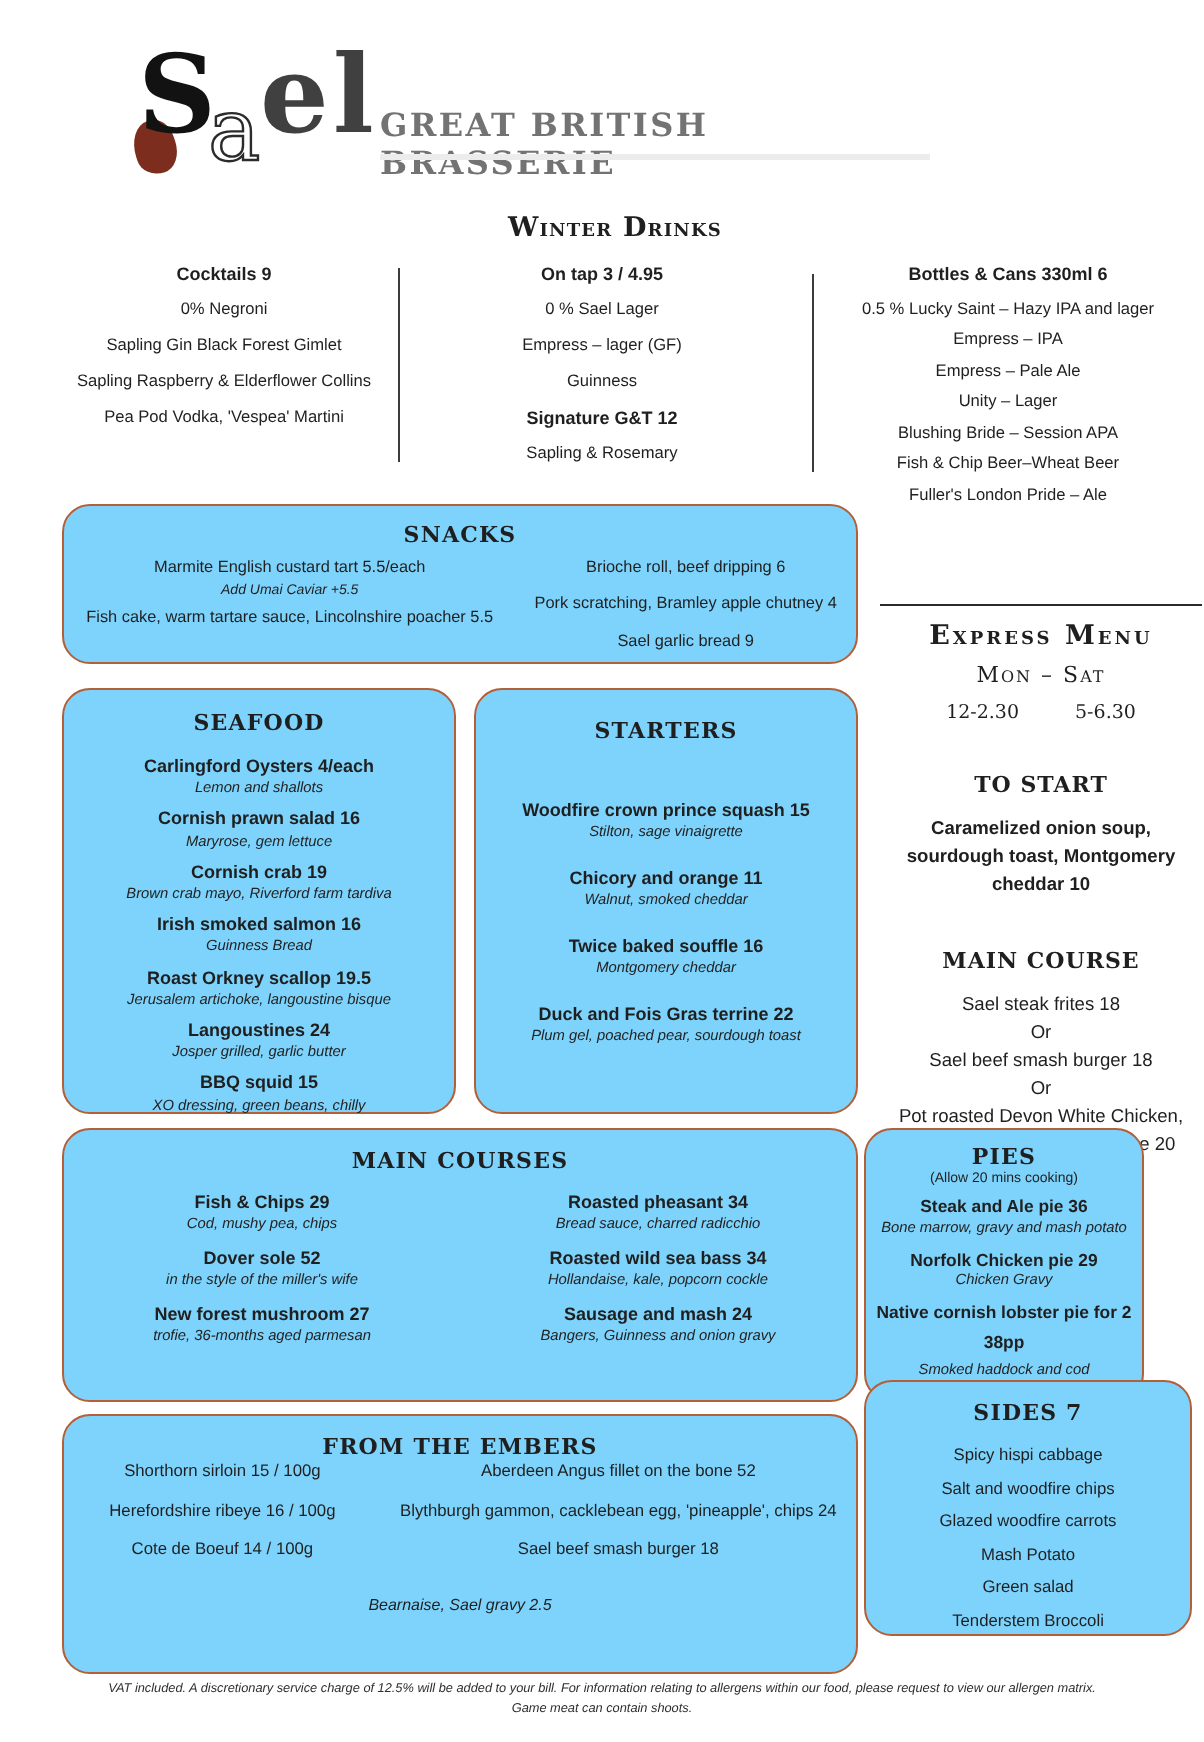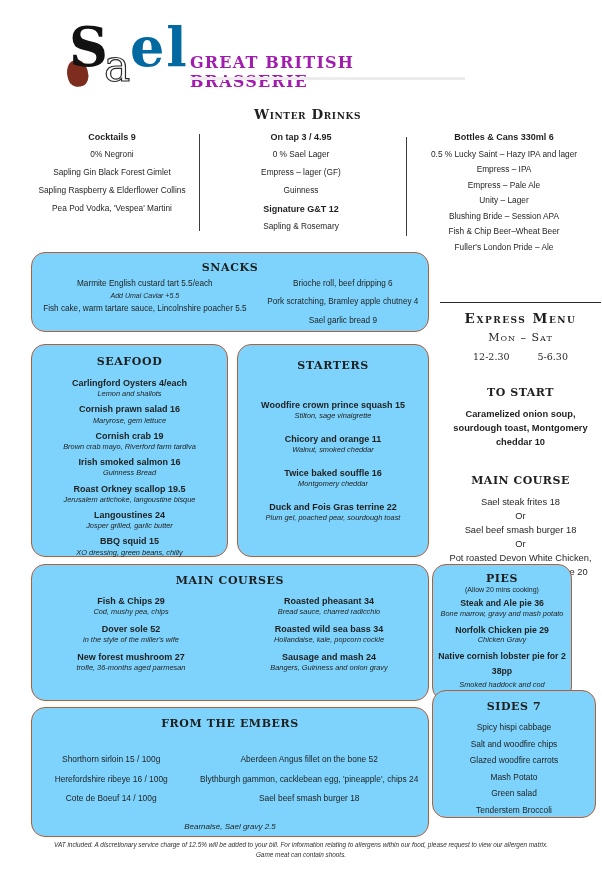--- a/index.html
+++ b/index.html
@@ -8,25 +8,25 @@
           font-family:"Liberation Sans", sans-serif; color:#1f1f1f; overflow:hidden; }
   .nowrap { white-space:nowrap; }
 
   
   .logo { position:absolute; left:66px; top:20px; width:130px; height:78px; font-family:"DejaVu Serif", serif; }
   .logo-drop { position:absolute; left:1px; top:40px; width:21px; height:27px; background:#7c2d1e;
                border-radius:55% 45% 50% 58% / 62% 48% 52% 38%; transform:rotate(-18deg); }
   .logo-s  { position:absolute; left:3px;  top:0; font-size:54px; font-weight:bold; line-height:1; color:#121212; }
   .logo-a  { position:absolute; left:38px; top:24px; font-size:44px; line-height:1; color:#fff;
              -webkit-text-stroke:1.2px #2b2b2b; }
-  .logo-el { position:absolute; left:64px; top:0; font-size:54px; font-weight:bold; line-height:1; color:#0369a1; letter-spacing:2px; }
+  .logo-el { position:absolute; left:64px; top:0; font-size:54px; font-weight:bold; line-height:1; color:#404040; letter-spacing:2px; }
 
   .page-title { position:absolute; left:190px; top:53px; width:285px;
                 font-family:"DejaVu Serif", serif; font-weight:bold; font-size:16px;
-                letter-spacing:1.2px; color:#a21caf; }
+                letter-spacing:1.2px; color:#737373; }
   .title-rule { position:absolute; left:190px; top:77px; width:275px; height:3px; background:#ececec; }
 
   
   .wd-title { position:absolute; left:0; right:0; top:106px; text-align:center;
               font-family:"DejaVu Serif", serif; font-variant:small-caps; font-weight:bold;
               font-size:13.5px; letter-spacing:0.6px;padding-left:13px; }
   .wd-col { position:absolute; text-align:center; }
   .wd-col-left   { left:28px;  top:132px; width:168px; }
   .wd-col-center { left:224px; top:132px; width:154px; }
   .wd-col-right  { left:412px; top:132px; width:184px; }
@@ -65,21 +65,21 @@
   .mains-cols { display:flex; margin-top:9px; }
   .mains-col { width:50%; }
   .mains-box .dish { margin-bottom:7px; }
 
   .pies-box { left:432px; top:564px; width:140px; height:137px; padding-top:7px; }
   .pies-note { text-align:center; font-size:7px; margin-top:1px; margin-bottom:5px; }
   .pies-box .dish { margin-bottom:6px; }
   .pies-box .dish-name { font-size:8.7px; }
 
   .embers-box { left:31px; top:707px; width:398px; height:130px; padding-top:9px; }
-  .embers-cols { display:flex; margin-top:24px; }
+  .embers-cols { display:flex; margin-top:0; }
   .embers-left  { width:40%; text-align:center; }
   .embers-right { width:60%; text-align:center; }
   .ember-item { font-size:8.4px; margin-bottom:9px; line-height:1.25; }
   .embers-footer { text-align:center; font-style:italic; font-size:8px; margin-top:9px; }
 
   .sides-box { left:432px; top:690px; width:164px; height:128px; padding-top:9px; }
   .sides-box .box-title { margin-bottom:9px; }
   .side-item { text-align:center; font-size:8.4px; margin-bottom:6.5px; }
 
   

